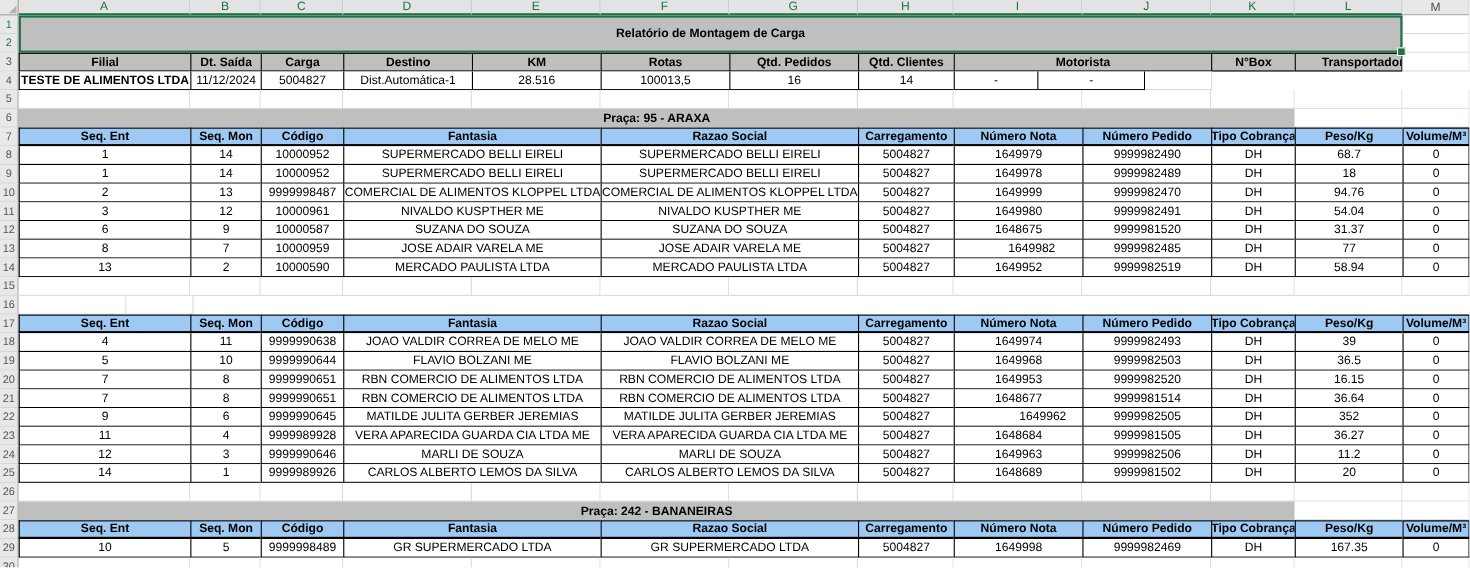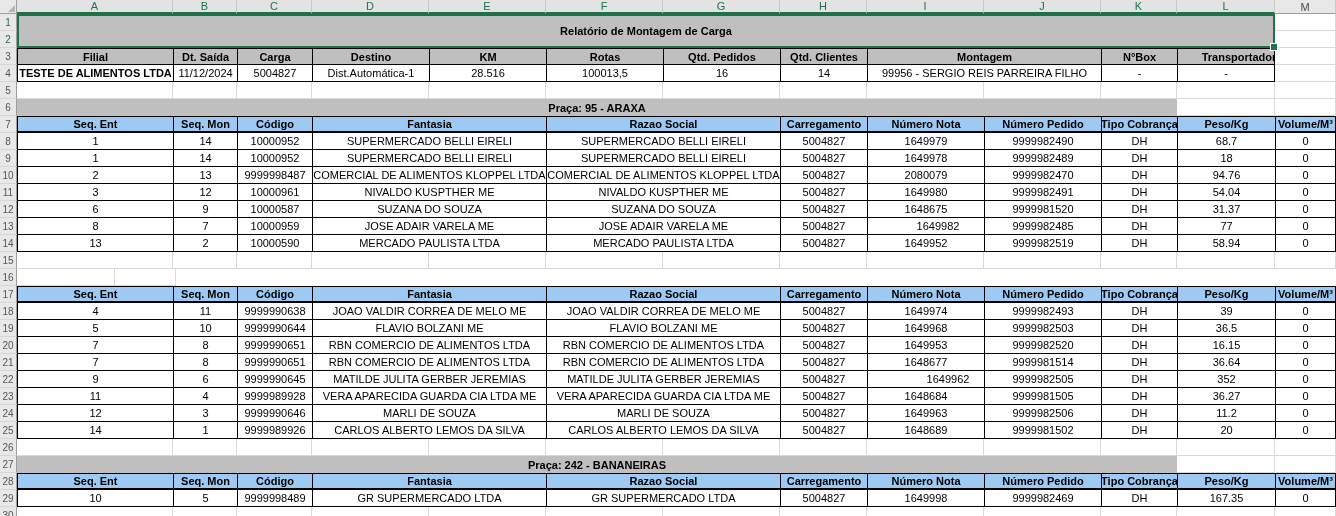--- a/index.html
+++ b/index.html
@@ -91,36 +91,35 @@
       <div class="row">
         <div class="c gut" style="width: 17px;">3</div>
         <div class="c th-gray" style="width: 156px;">Filial</div>
         <div class="c th-gray" style="width: 64px;">Dt. Saída</div>
         <div class="c th-gray" style="width: 75px;">Carga</div>
         <div class="c th-gray" style="width: 117px;">Destino</div>
         <div class="c th-gray" style="width: 117px;">KM</div>
         <div class="c th-gray" style="width: 117px;">Rotas</div>
         <div class="c th-gray" style="width: 117px;">Qtd. Pedidos</div>
         <div class="c th-gray" style="width: 87px;">Qtd. Clientes</div>
-        <div class="c th-gray" style="width: 234px;">Montagem</div>
+        <div class="c th-gray" style="width: 234px;">Motorista</div>
         <div class="c th-gray" style="width: 76px;">N°Box</div>
         <div class="c th-gray rt" style="width: 98px; padding-left: 32px;">Transportadora</div>
         <div class="c empty" style="width: 61px;"></div>
       </div>
       <div class="row">
         <div class="c gut" style="width: 17px;">4</div>
         <div class="c td" style="width: 156px; font-weight: bold;">TESTE DE ALIMENTOS LTDA</div>
         <div class="c td" style="width: 64px;">11/12/2024</div>
         <div class="c td" style="width: 75px;">5004827</div>
         <div class="c td" style="width: 117px;">Dist.Automática-1</div>
         <div class="c td" style="width: 117px;">28.516</div>
         <div class="c td" style="width: 117px;">100013,5</div>
         <div class="c td" style="width: 117px;">16</div>
         <div class="c td" style="width: 87px;">14</div>
-        <div class="c td" style="width: 234px;">99956 - SERGIO REIS PARREIRA FILHO</div>
         <div class="c td" style="width: 76px;">-</div>
         <div class="c td rt" style="width: 98px;">-</div>
         <div class="c empty" style="width: 61px;"></div>
       </div>
       <div class="row">
         <div class="c gut" style="width: 17px;">5</div>
         <div class="c empty" style="width: 156px;"></div>
         <div class="c empty" style="width: 64px;"></div>
         <div class="c empty" style="width: 75px;"></div>
         <div class="c empty" style="width: 117px;"></div>
@@ -183,21 +182,21 @@
         <div class="c td rt" style="width: 61px;">0</div>
       </div>
       <div class="row">
         <div class="c gut" style="width: 17px;">10</div>
         <div class="c td" style="width: 156px;">2</div>
         <div class="c td" style="width: 64px;">13</div>
         <div class="c td" style="width: 75px;">9999998487</div>
         <div class="c td" style="width: 234px;">COMERCIAL DE ALIMENTOS KLOPPEL LTDA</div>
         <div class="c td" style="width: 234px;">COMERCIAL DE ALIMENTOS KLOPPEL LTDA</div>
         <div class="c td" style="width: 87px;">5004827</div>
-        <div class="c td" style="width: 117px;">2080079</div>
+        <div class="c td" style="width: 117px;">1649999</div>
         <div class="c td" style="width: 117px;">9999982470</div>
         <div class="c td" style="width: 76px;">DH</div>
         <div class="c td" style="width: 98px;">94.76</div>
         <div class="c td rt" style="width: 61px;">0</div>
       </div>
       <div class="row">
         <div class="c gut" style="width: 17px;">11</div>
         <div class="c td" style="width: 156px;">3</div>
         <div class="c td" style="width: 64px;">12</div>
         <div class="c td" style="width: 75px;">10000961</div>

